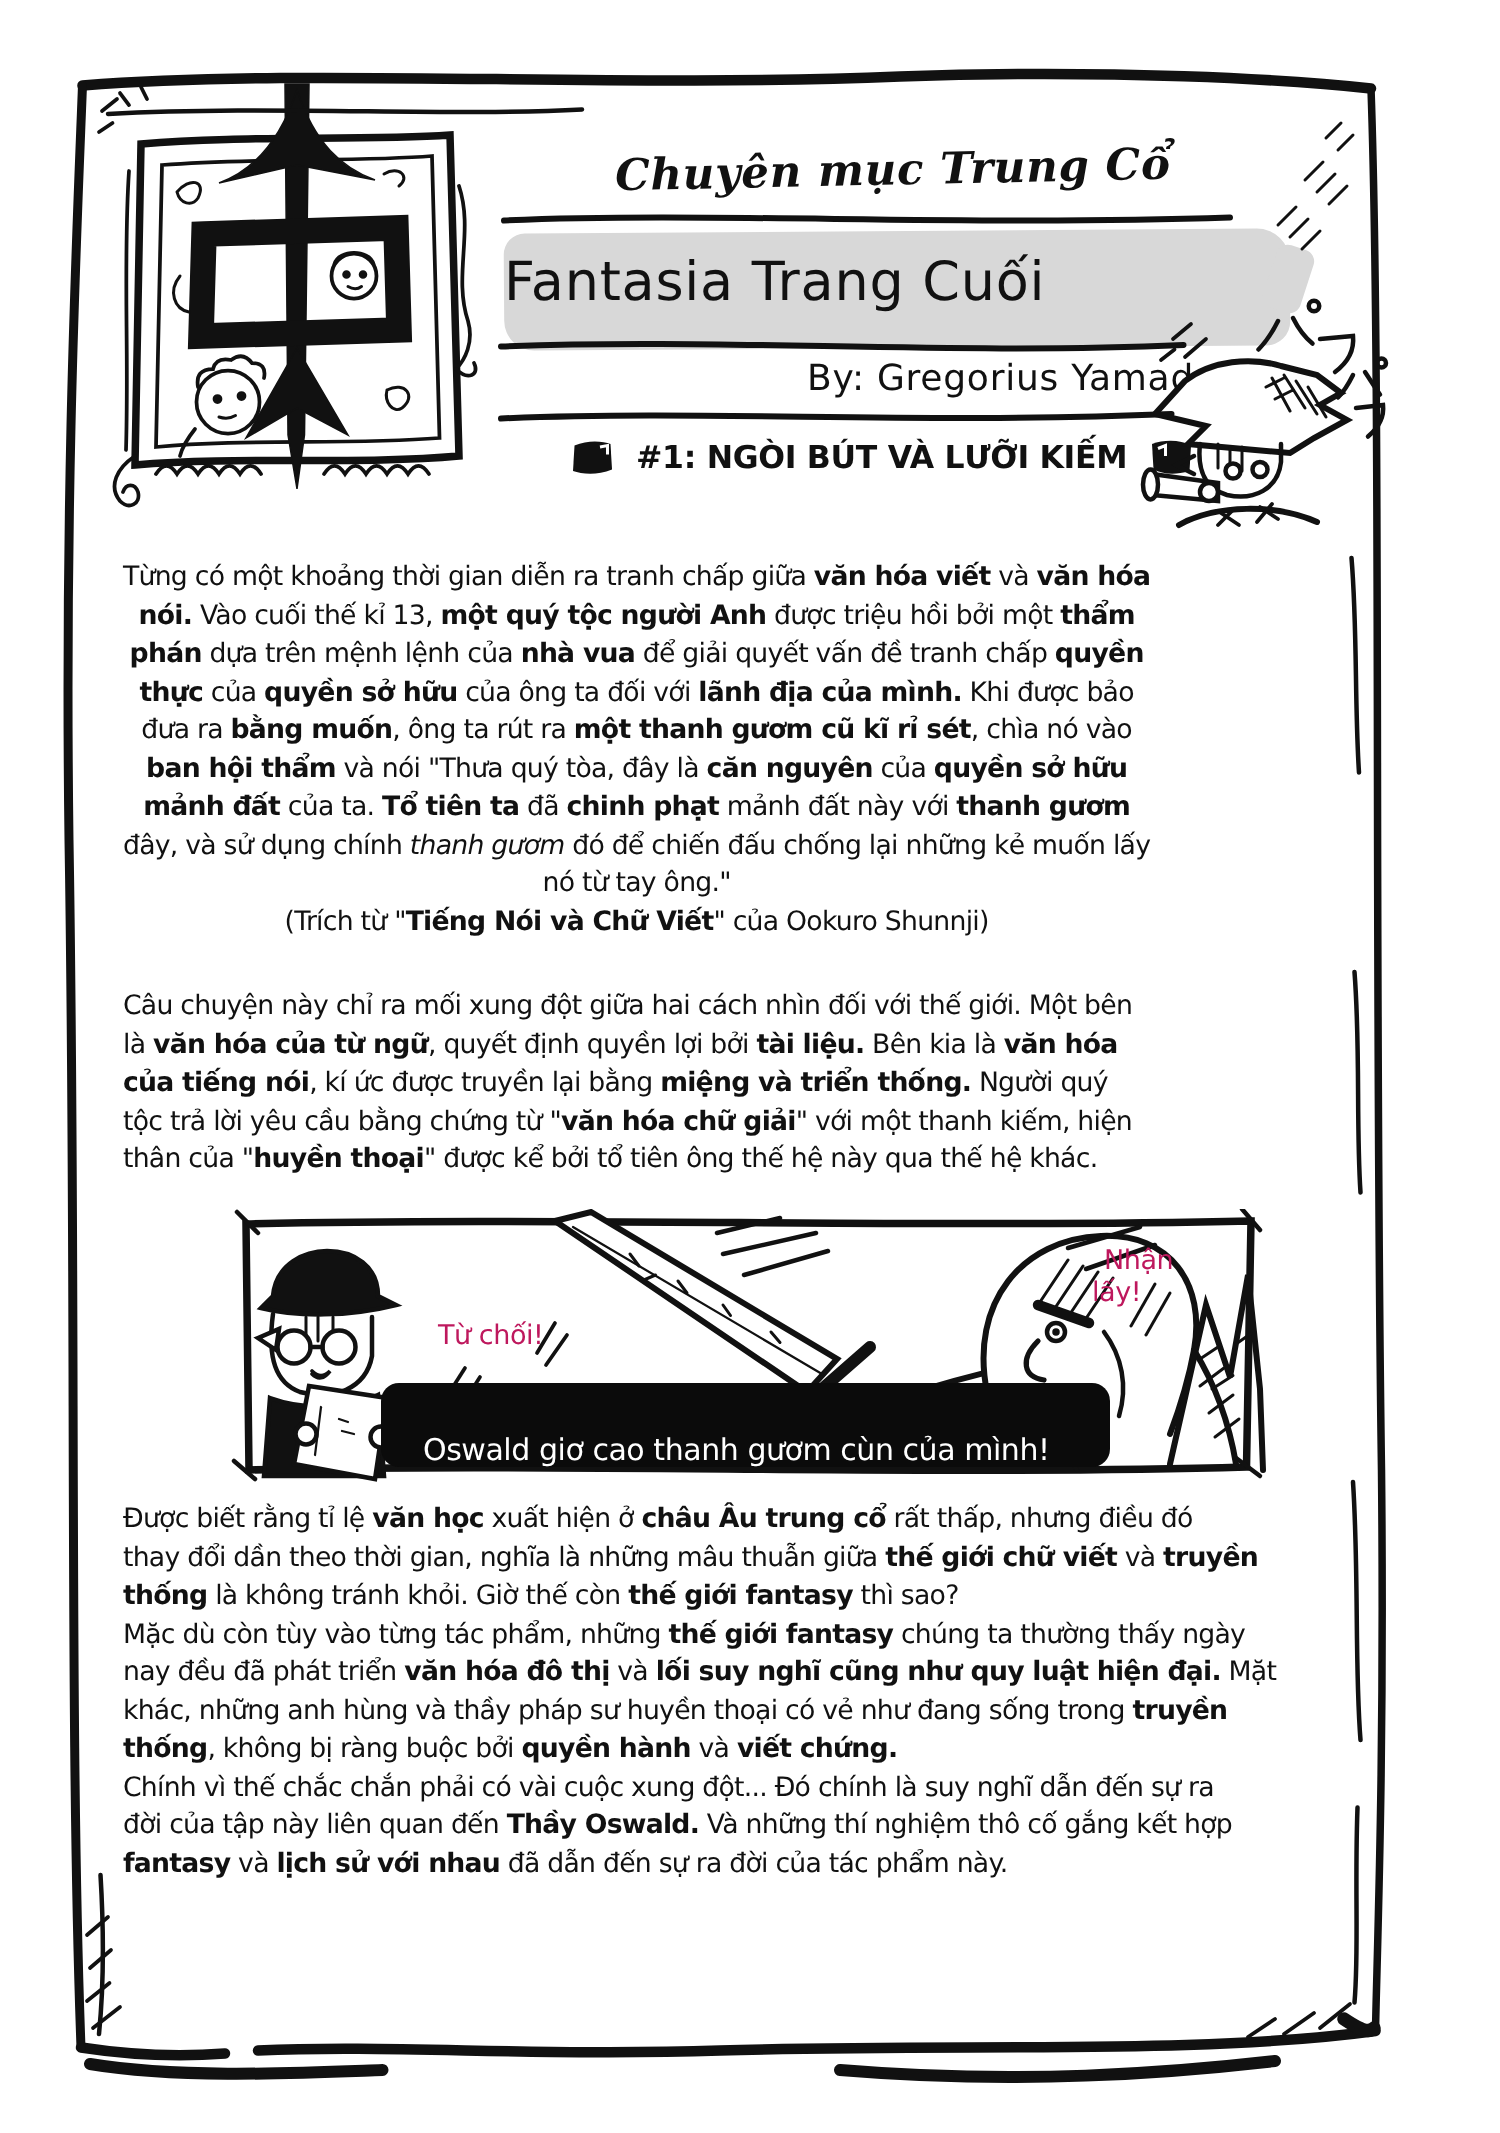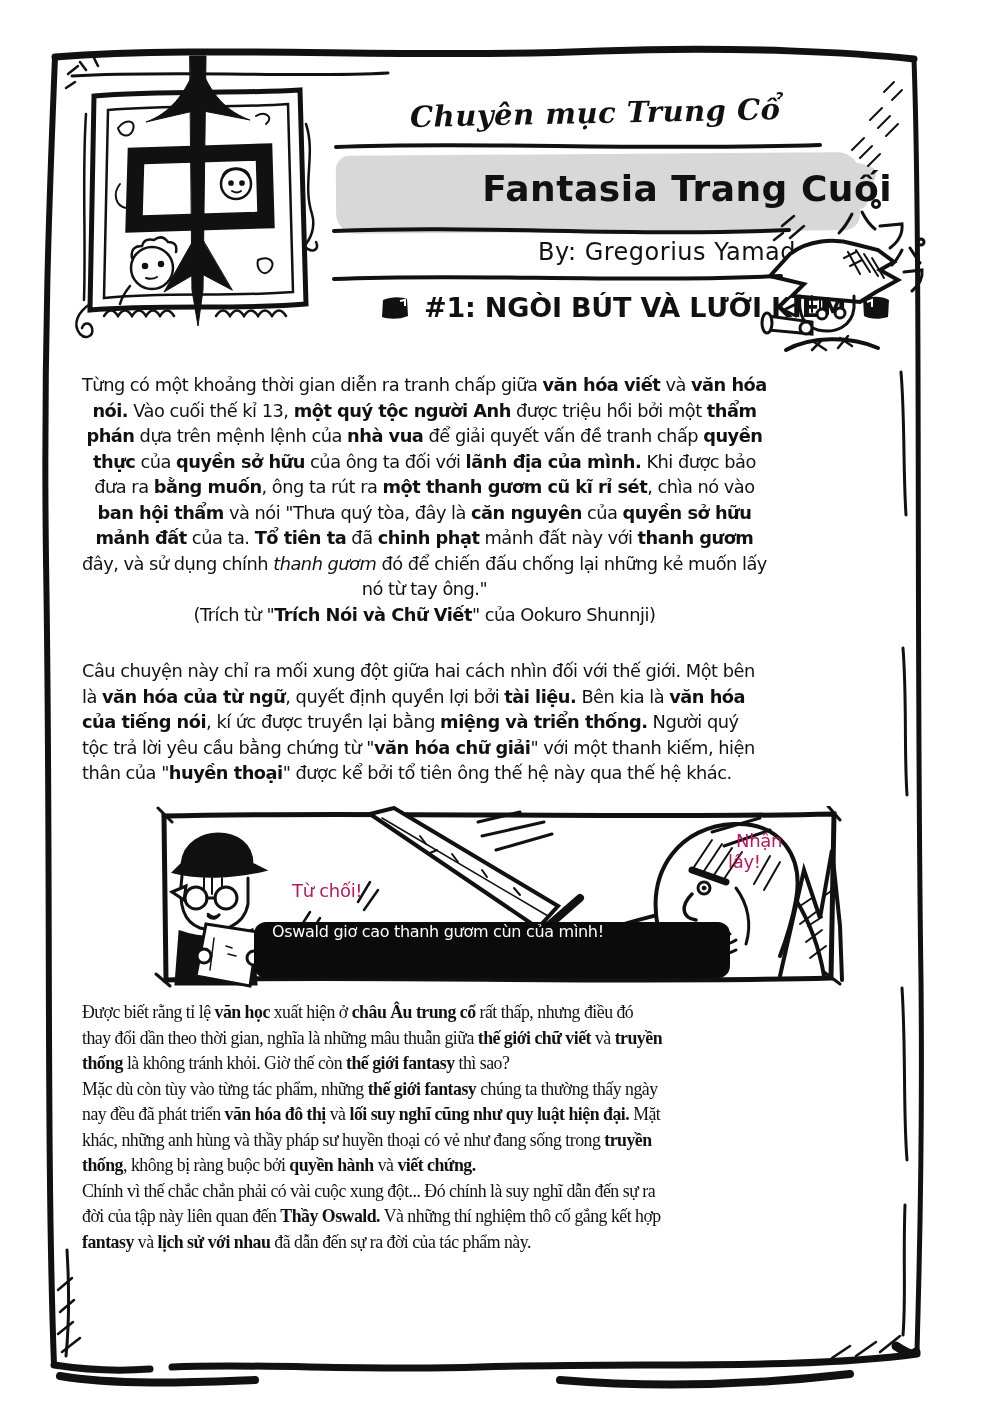--- a/index.html
+++ b/index.html
@@ -5,34 +5,34 @@
   html,body{margin:0;padding:0;background:#fff;}
   #page{position:relative;width:1000px;height:1422px;background:#fff;overflow:hidden;
         font-family:"DejaVu Sans",sans-serif;color:#111;}
   .abs{position:absolute;}
   svg{display:block;}
   
   .kicker{font-family:"DejaVu Serif",serif;font-style:italic;font-weight:bold;
           font-size:29px;transform:rotate(-1.2deg);letter-spacing:.5px;}
   .band{background:#d8d8d8;border-radius:14px 22px 16px 20px;transform:rotate(-.4deg);}
   .band-smear{background:#d8d8d8;border-radius:8px;transform:rotate(18deg);}
-  .title{font-weight:bold;font-size:36px;text-align:right;letter-spacing:.5px;padding-left:32px;}
+  .title{font-weight:normal;font-size:36px;text-align:left;letter-spacing:.5px;}
   .byline{font-size:24px;letter-spacing:.5px;}
   .episode-row{display:flex;align-items:center;gap:14px;}
-  .episode{font-weight:bold;font-size:27px;letter-spacing:-.2px;}
+  .episode{font-weight:bold;font-size:21px;letter-spacing:-.2px;}
   
   .para{font-size:17.8px;line-height:25.5px;letter-spacing:-.5px;}
   .tl{white-space:pre;}
   .b{font-weight:bold;}
   .it{font-style:italic;}
   
   #panel{width:694px;height:182px;}
   .speech{font-size:18px;letter-spacing:-.3px;color:#be185d;}
   .caption{background:#0b0b0b;color:#fff;border-radius:12px;display:flex;
-           align-items:flex-start;padding-left:18px;font-size:16px;letter-spacing:-.3px;}
+           align-items:flex-end;padding-left:28px;font-size:20px;letter-spacing:-.3px;}
 </style>
 </head>
 <body>
 
 <div id="page">
 
   <svg class="abs" style="left:60px;top:54px" width="272" height="292" viewBox="0 0 272 292">
     <g stroke="#111" fill="none" stroke-linecap="round">
       <g stroke-width="2.5">
         <path d="M8,20 L18,12"></path>
@@ -155,30 +155,30 @@
   <div class="abs para" style="left:82px;top:372px;text-align:center;">
       <div class="tl"><span>Từng có một khoảng thời gian diễn ra tranh chấp giữa </span><span class="b">văn hóa viết</span><span> và </span><span class="b">văn hóa</span></div>
       <div class="tl"><span class="b">nói.</span><span> Vào cuối thế kỉ 13, </span><span class="b">một quý tộc người Anh</span><span> được triệu hồi bởi một </span><span class="b">thẩm</span></div>
       <div class="tl"><span class="b">phán</span><span> dựa trên mệnh lệnh của </span><span class="b">nhà vua</span><span> để giải quyết vấn đề tranh chấp </span><span class="b">quyền</span></div>
       <div class="tl"><span class="b">thực</span><span> của </span><span class="b">quyền sở hữu</span><span> của ông ta đối với </span><span class="b">lãnh địa của mình.</span><span> Khi được bảo</span></div>
       <div class="tl"><span>đưa ra </span><span class="b">bằng muốn</span><span>, ông ta rút ra </span><span class="b">một thanh gươm cũ kĩ rỉ sét</span><span>, chìa nó vào</span></div>
       <div class="tl"><span class="b">ban hội thẩm</span><span> và nói "Thưa quý tòa, đây là </span><span class="b">căn nguyên</span><span> của </span><span class="b">quyền sở hữu</span></div>
       <div class="tl"><span class="b">mảnh đất</span><span> của ta. </span><span class="b">Tổ tiên ta</span><span> đã </span><span class="b">chinh phạt</span><span> mảnh đất này với </span><span class="b">thanh gươm</span></div>
       <div class="tl"><span>đây, và sử dụng chính </span><span class="it">thanh gươm</span><span> đó để chiến đấu chống lại những kẻ muốn lấy</span></div>
       <div class="tl"><span>nó từ tay ông."</span></div>
-      <div class="tl"><span>(Trích từ "</span><span class="b">Trích Nói và Chữ Viết</span><span>" của Ookuro Shunnji)</span></div>
+      <div class="tl"><span>(Trích từ "</span><span class="b">Tiếng Nói và Chữ Viết</span><span>" của Ookuro Shunnji)</span></div>
     </div>
   <div class="abs para" style="left:82px;top:658px;">
       <div class="tl"><span>Câu chuyện này chỉ ra mối xung đột giữa hai cách nhìn đối với thế giới. Một bên</span></div>
       <div class="tl"><span>là </span><span class="b">văn hóa của từ ngữ</span><span>, quyết định quyền lợi bởi </span><span class="b">tài liệu.</span><span> Bên kia là </span><span class="b">văn hóa</span></div>
       <div class="tl"><span class="b">của tiếng nói</span><span>, kí ức được truyền lại bằng </span><span class="b">miệng và triển thống.</span><span> Người quý</span></div>
       <div class="tl"><span>tộc trả lời yêu cầu bằng chứng từ "</span><span class="b">văn hóa chữ giải</span><span>" với một thanh kiếm, hiện</span></div>
       <div class="tl"><span>thân của "</span><span class="b">huyền thoại</span><span>" được kể bởi tổ tiên ông thế hệ này qua thế hệ khác.</span></div>
     </div>
-  <div class="abs para" style="left:82px;top:1000px;font-family:Liberation Serif, serif;">
+  <div class="abs para" style="left:82px;top:1000px;">
       <div class="tl"><span>Được biết rằng tỉ lệ </span><span class="b">văn học</span><span> xuất hiện ở </span><span class="b">châu Âu trung cổ</span><span> rất thấp, nhưng điều đó</span></div>
       <div class="tl"><span>thay đổi dần theo thời gian, nghĩa là những mâu thuẫn giữa </span><span class="b">thế giới chữ viết</span><span> và </span><span class="b">truyền</span></div>
       <div class="tl"><span class="b">thống</span><span> là không tránh khỏi. Giờ thế còn </span><span class="b">thế giới fantasy</span><span> thì sao?</span></div>
       <div class="tl"><span>Mặc dù còn tùy vào từng tác phẩm, những </span><span class="b">thế giới fantasy</span><span> chúng ta thường thấy ngày</span></div>
       <div class="tl"><span>nay đều đã phát triển </span><span class="b">văn hóa đô thị</span><span> và </span><span class="b">lối suy nghĩ cũng như quy luật hiện đại.</span><span> Mặt</span></div>
       <div class="tl"><span>khác, những anh hùng và thầy pháp sư huyền thoại có vẻ như đang sống trong </span><span class="b">truyền</span></div>
       <div class="tl"><span class="b">thống</span><span>, không bị ràng buộc bởi </span><span class="b">quyền hành</span><span> và </span><span class="b">viết chứng.</span></div>
       <div class="tl"><span>Chính vì thế chắc chắn phải có vài cuộc xung đột... Đó chính là suy nghĩ dẫn đến sự ra</span></div>
       <div class="tl"><span>đời của tập này liên quan đến </span><span class="b">Thầy Oswald.</span><span> Và những thí nghiệm thô cố gắng kết hợp</span></div>
       <div class="tl"><span class="b">fantasy</span><span> và </span><span class="b">lịch sử với nhau</span><span> đã dẫn đến sự ra đời của tác phẩm này.</span></div>

